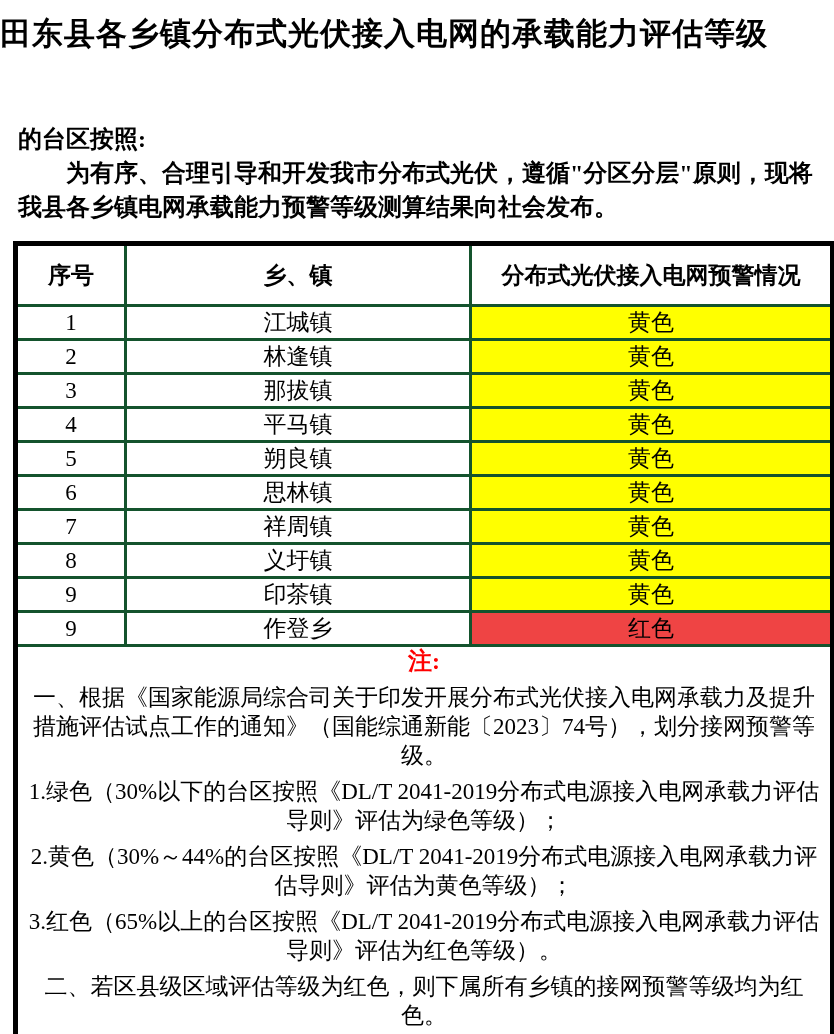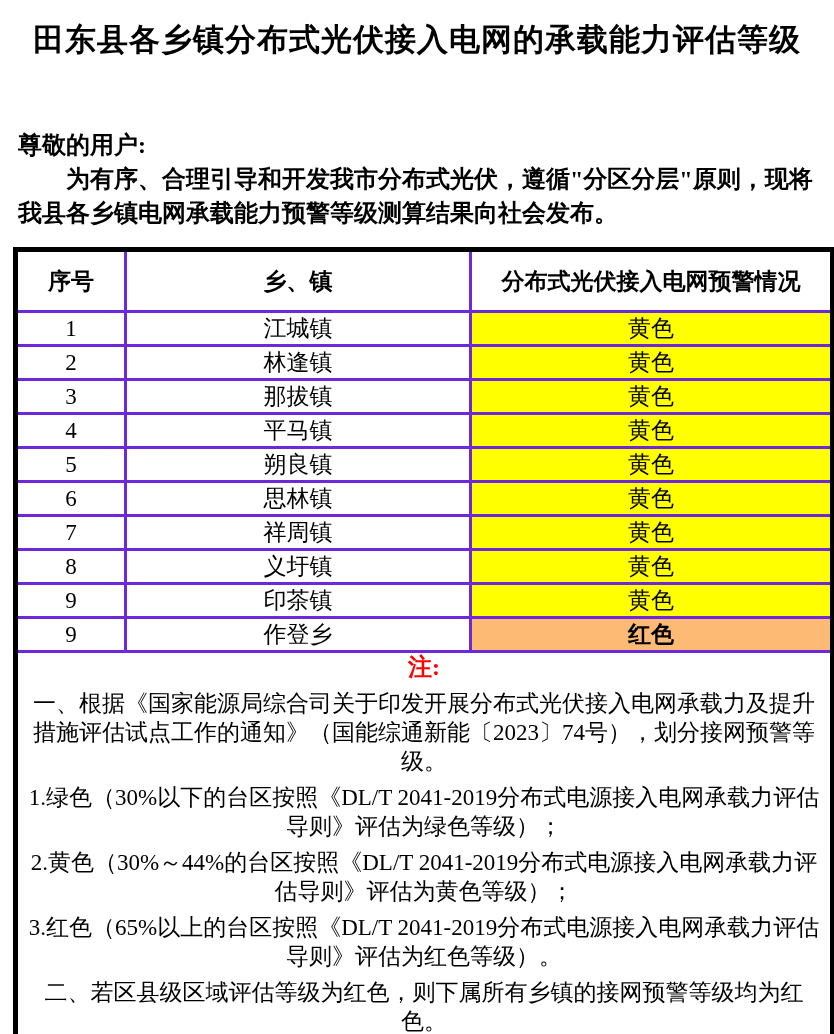--- a/index.html
+++ b/index.html
@@ -12,22 +12,22 @@
     width: 834px;
     height: 1034px;
     background: #ffffff;
     color: #000000;
     font-family: "Liberation Serif", "DejaVu Serif", serif;
     overflow: hidden;
     box-sizing: border-box;
   }
   .title {
     margin: 0;
-    padding-top: 20px;
-    text-align: center;
+    padding-top: 14px;
+    text-align: left;
     font-size: 31px;
     font-weight: bold;
     letter-spacing: 1px;
     line-height: 40px;
   }
   .intro {
     margin: 68px 16px 0 18px;
     font-size: 24px;
     font-weight: bold;
     line-height: 34px;
@@ -38,21 +38,21 @@
     text-indent: 2em;
   }
   table.grid {
     width: 808px;
     margin: 17px auto 0 13px;
     border-collapse: collapse;
     table-layout: fixed;
   }
   table.grid th,
   table.grid td {
-    border: 3px solid #6d28d9;
+    border: 3px solid #14532d;
     text-align: center;
     font-size: 23px;
     padding: 0;
     overflow: hidden;
   }
   table.grid { border: 5px solid #000000; }
   .col-no     { width: 106px; }
   .col-town   { width: 342px; }
   .col-status { width: 358px; margin-left: 12px; }
   tr.header-row { height: 62px; }
@@ -79,21 +79,21 @@
   }
 </style>
 </head>
 <body>
 
 <div class="page">
 
   <h1 class="title">田东县各乡镇分布式光伏接入电网的承载能力评估等级</h1>
 
   <div class="intro">
-    <p class="greeting">尊敬的用户:</p>
+    <p class="greeting">的台区按照:</p>
     <p class="intro-para">为有序、合理引导和开发我市分布式光伏，遵循"分区分层"原则，现将我县各乡镇电网承载能力预警等级测算结果向社会发布。</p>
   </div>
 
   <table class="grid">
     <thead>
       <tr class="header-row">
         <th class="col-no">序号</th>
         <th class="col-town">乡、镇</th>
         <th class="col-status">分布式光伏接入电网预警情况</th>
       </tr>
@@ -140,21 +140,21 @@
         <td class="col-status" style="background-color: rgb(255, 255, 0);">黄色</td>
       </tr>
       <tr class="data-row">
         <td class="col-no">9</td>
         <td class="col-town">印茶镇</td>
         <td class="col-status" style="background-color: rgb(255, 255, 0);">黄色</td>
       </tr>
       <tr class="data-row">
         <td class="col-no">9</td>
         <td class="col-town">作登乡</td>
-        <td class="col-status" style="background-color: #fdba74; font-weight: bold;">红色</td>
+        <td class="col-status" style="background-color: #ef4444;">红色</td>
       </tr>
       <tr>
         <td class="notes-cell" colspan="3">
           <p class="note-label" style="color: rgb(255, 0, 0);">注:</p>
           <p class="note-item">一、根据《国家能源局综合司关于印发开展分布式光伏接入电网承载力及提升措施评估试点工作的通知》（国能综通新能〔2023〕74号），划分接网预警等级。</p>
           <p class="note-item">1.绿色（30%以下的台区按照《DL/T 2041-2019分布式电源接入电网承载力评估导则》评估为绿色等级）；</p>
           <p class="note-item">2.黄色（30%～44%的台区按照《DL/T 2041-2019分布式电源接入电网承载力评估导则》评估为黄色等级）；</p>
           <p class="note-item">3.红色（65%以上的台区按照《DL/T 2041-2019分布式电源接入电网承载力评估导则》评估为红色等级）。</p>
           <p class="note-item">二、若区县级区域评估等级为红色，则下属所有乡镇的接网预警等级均为红色。</p>
         </td>

